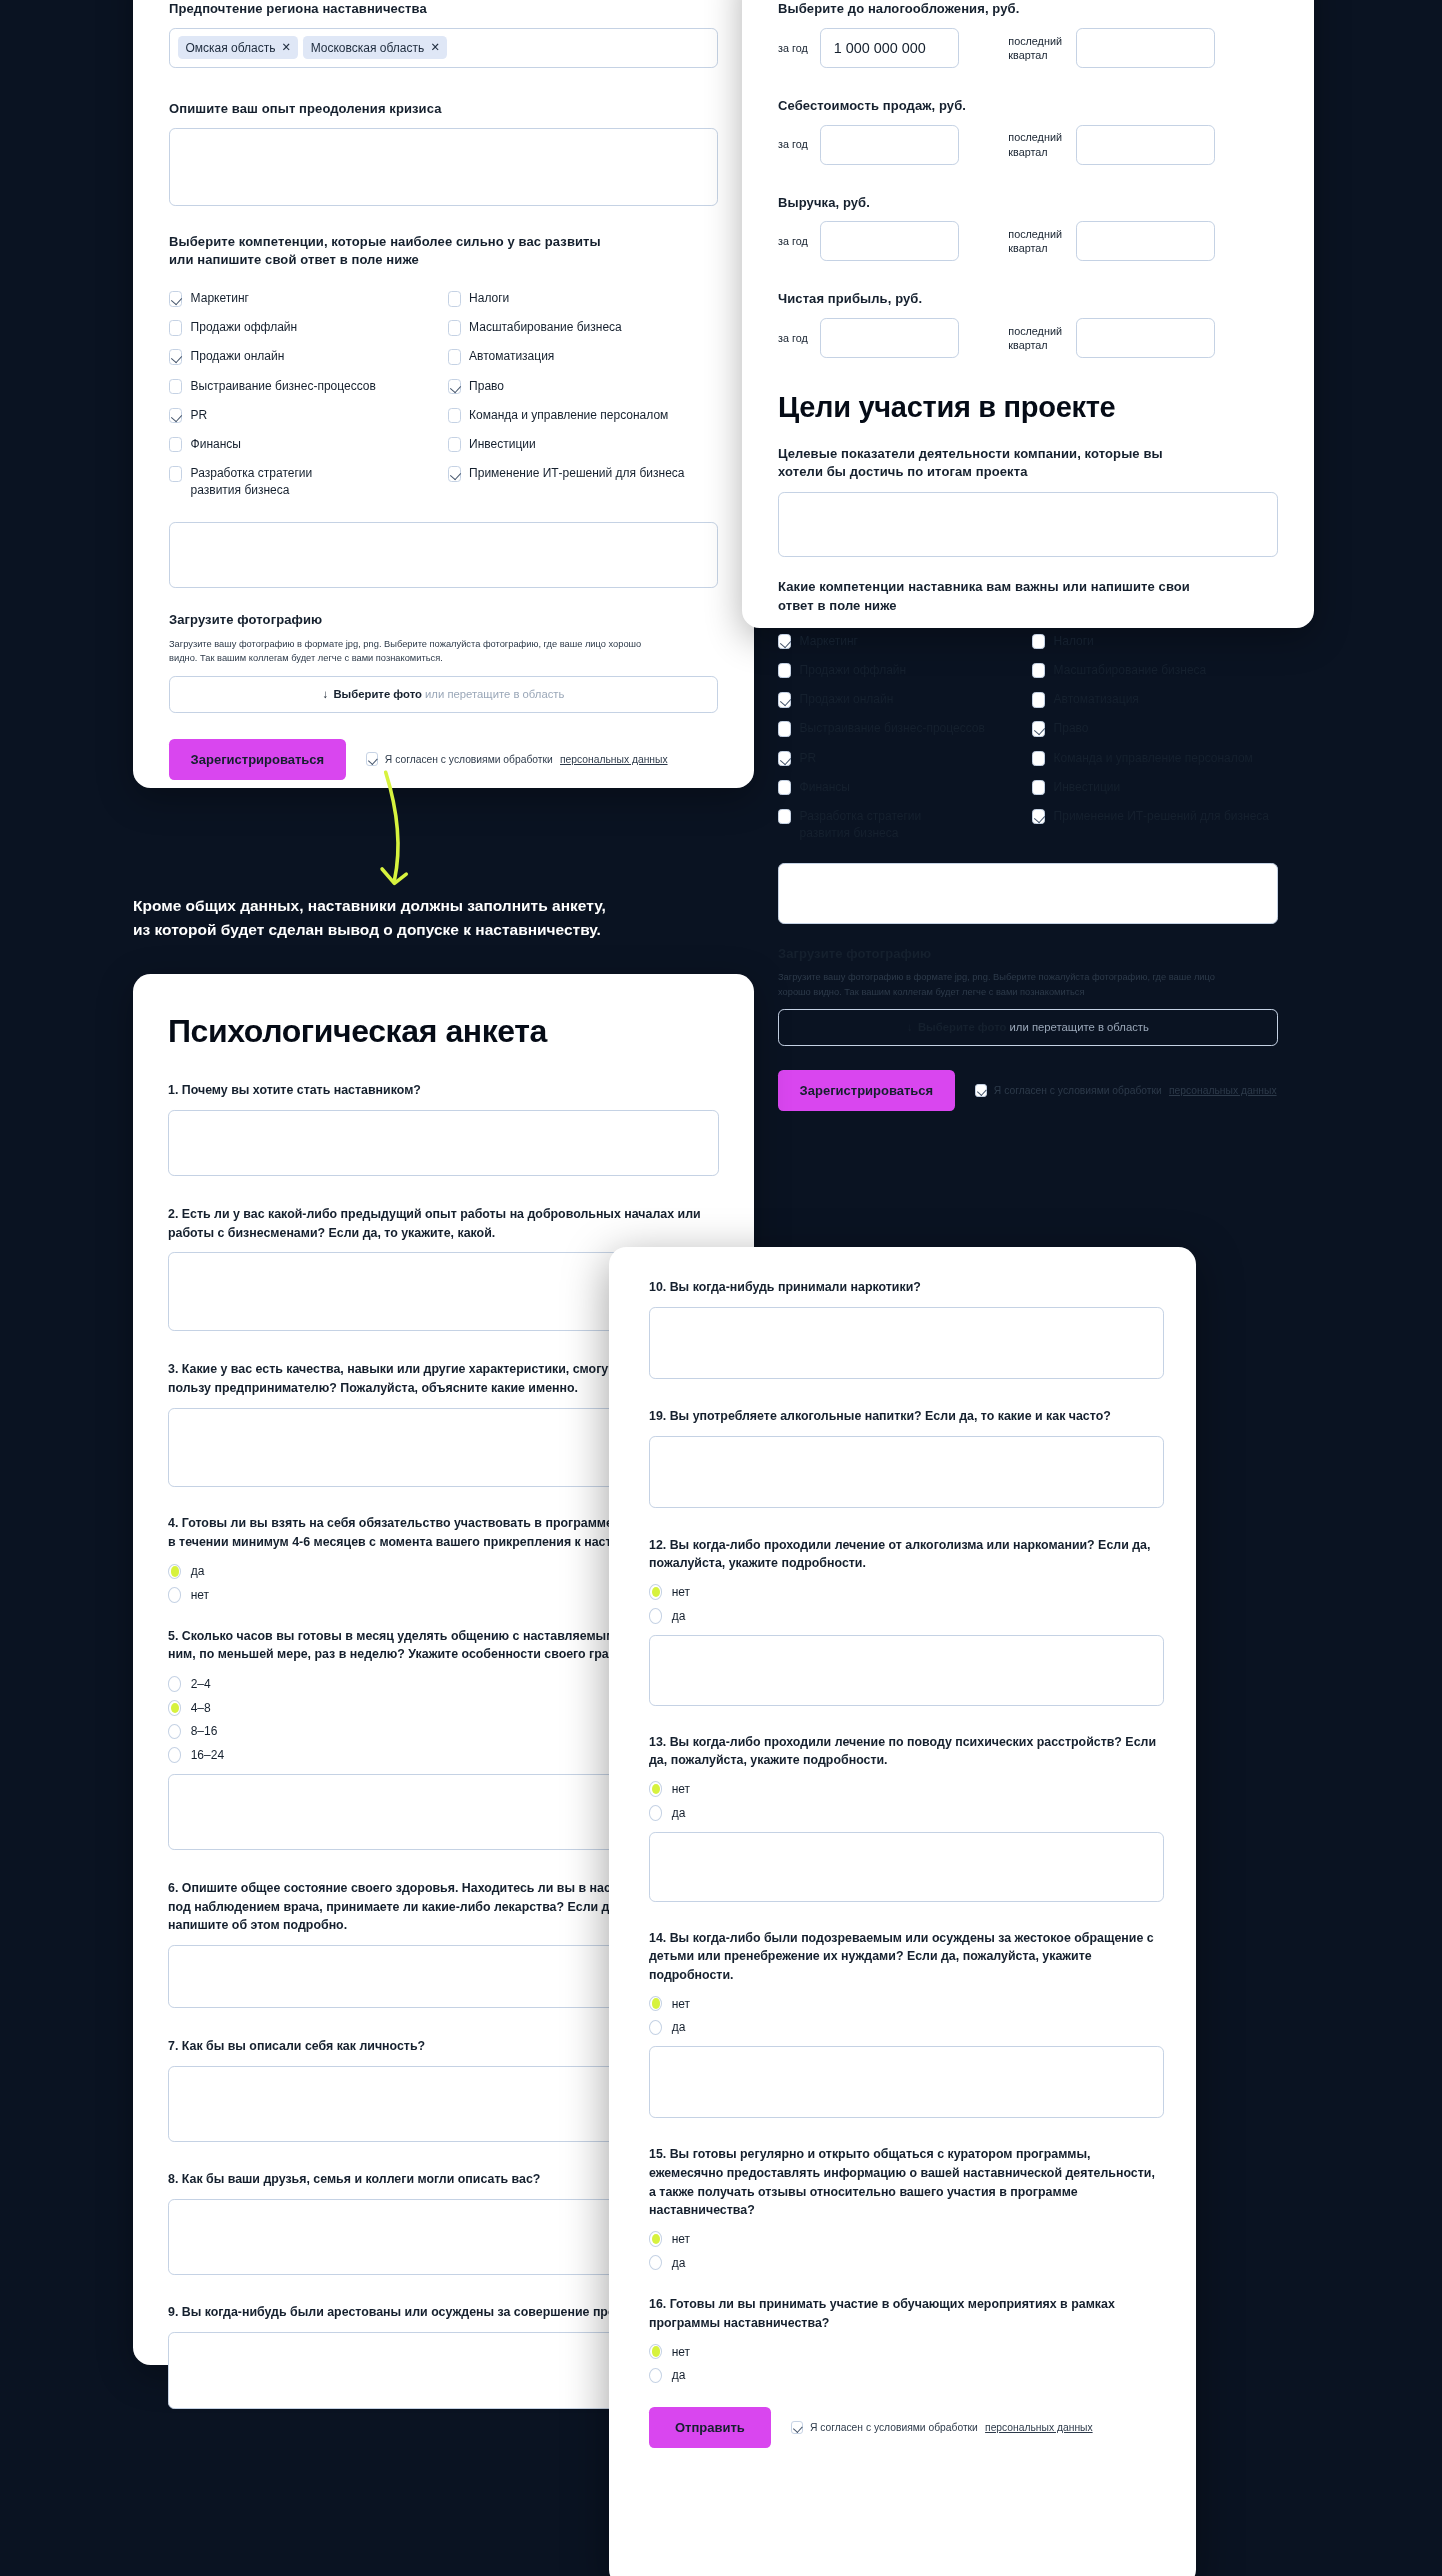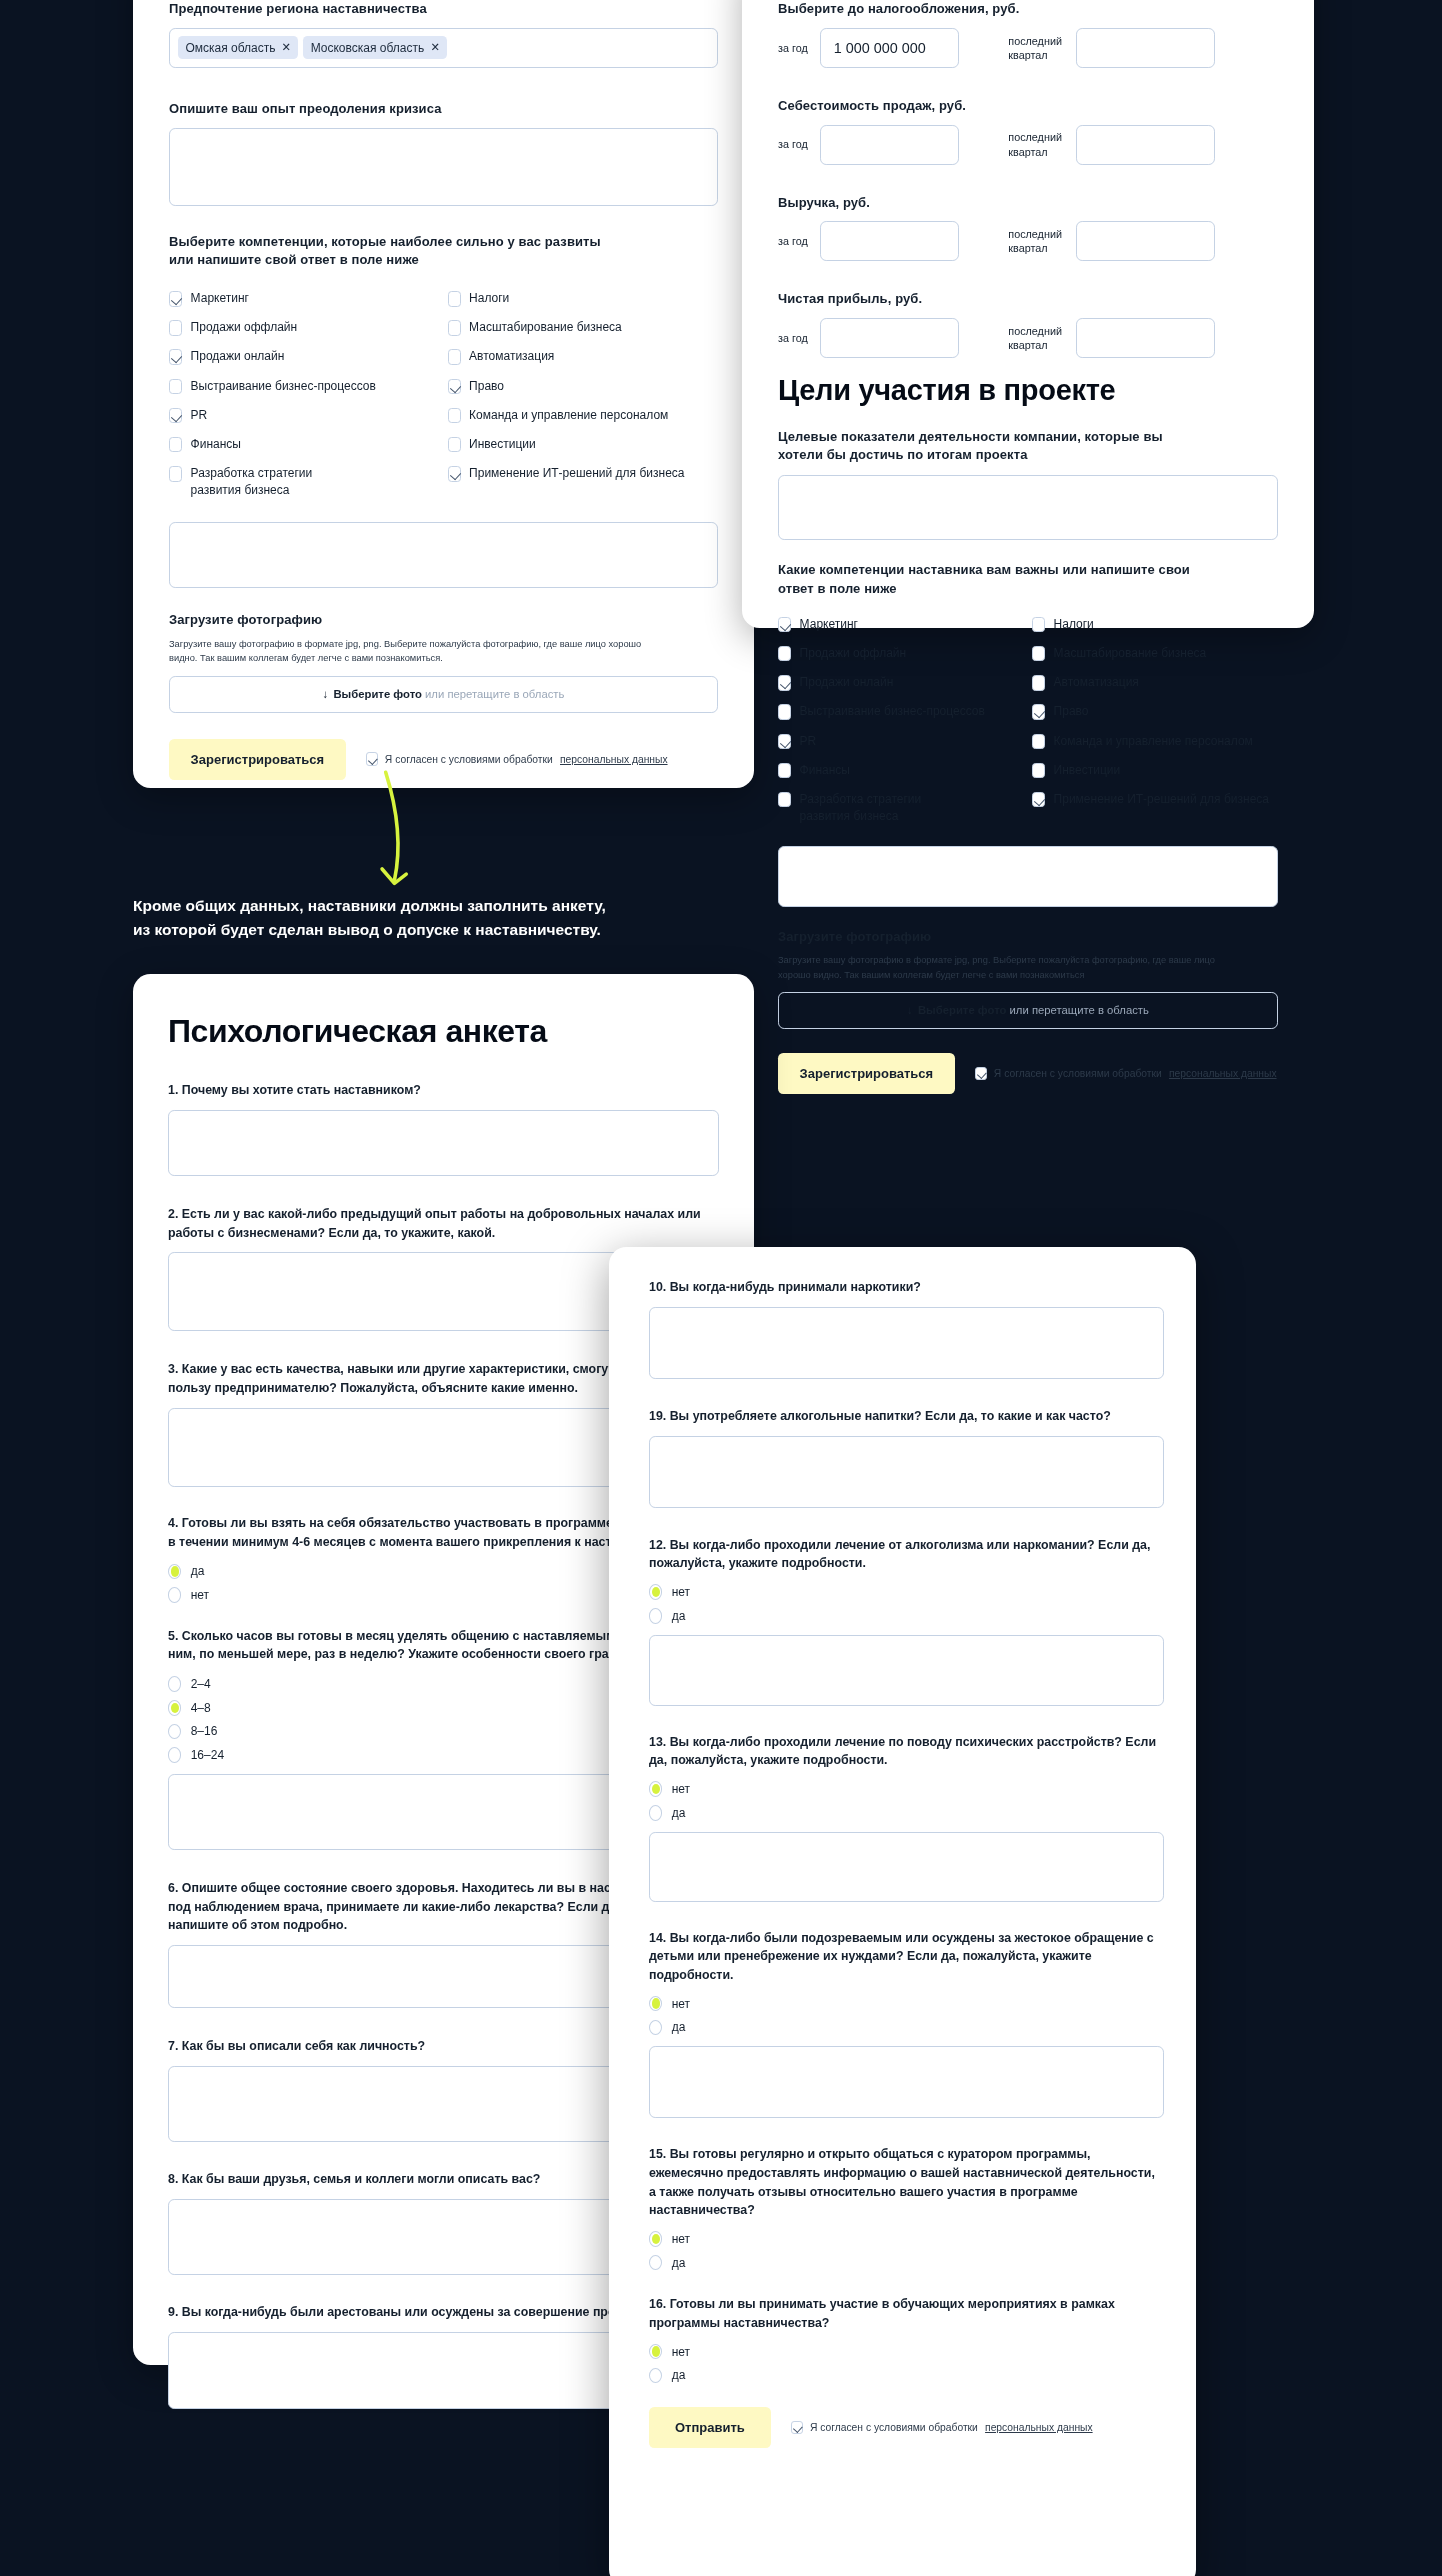--- a/index.html
+++ b/index.html
@@ -140,21 +140,21 @@
     gap: 3.1px;
     font-size: 11.3px;
   }
   .upl-strong { font-weight: 700; color: #15202e; }
   .upl-dim { color: #9aa7b8; }
   .upl-arrow { font-weight: 700; font-size: 11.3px; margin-right: 2.1px; }
 
   
   .submit-row { display: flex; align-items: center; gap: 20.6px; }
   .btn-primary {
-    background: #fef9c3;
+    background: #d946ef;
     border: none;
     border-radius: 5.2px;
     font-family: "Liberation Sans", sans-serif;
     font-size: 13px;
     font-weight: 700;
     color: #15202e;
     padding: 13px 21.6px;
     cursor: pointer;
     white-space: nowrap;
   }
@@ -356,21 +356,21 @@
           <span class="money-in"></span>
         </div>
         <span class="money-gap"></span>
         <div class="money-side">
           <span class="money-cap two">последний квартал</span>
           <span class="money-in"></span>
         </div>
       </div>
     </div>
 
-    <div class="section-title" style="margin-top:16px;">Цели участия в проекте</div>
+    <div class="section-title" style="margin-top:33px;">Цели участия в проекте</div>
 
     <div class="fld-label" style="margin-top:20.6px; max-width:412px;">Целевые показатели деятельности компании, которые вы хотели бы достичь по итогам проекта</div>
     <div class="textarea-box" style="height:65px; margin-top:10.3px;"></div>
 
     <div class="fld-label" style="margin-top:21.6px; max-width:412px;">Какие компетенции наставника вам важны или напишите свои ответ в поле ниже</div>
 
     <div class="two-col" style="margin-top:17.5px;">
       <div class="col">
         <div class="chk-row">
             <span class="chk on"></span>

